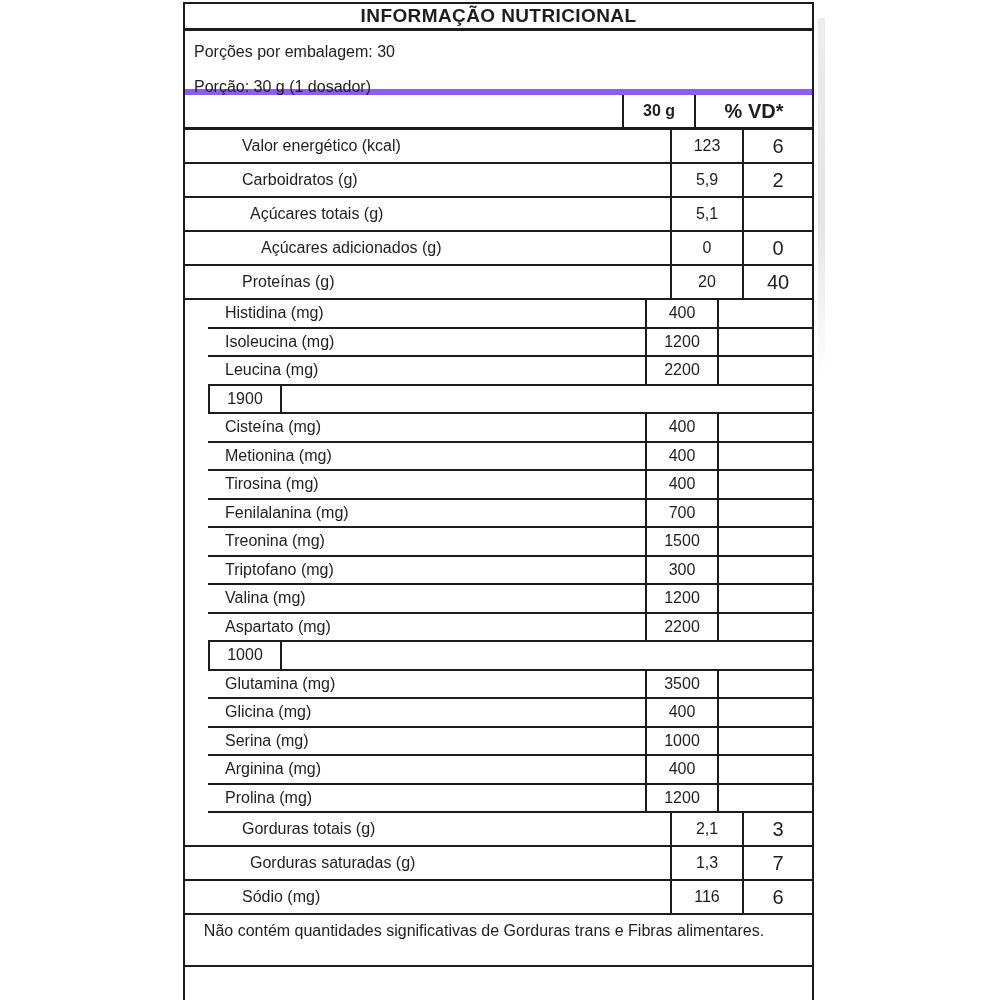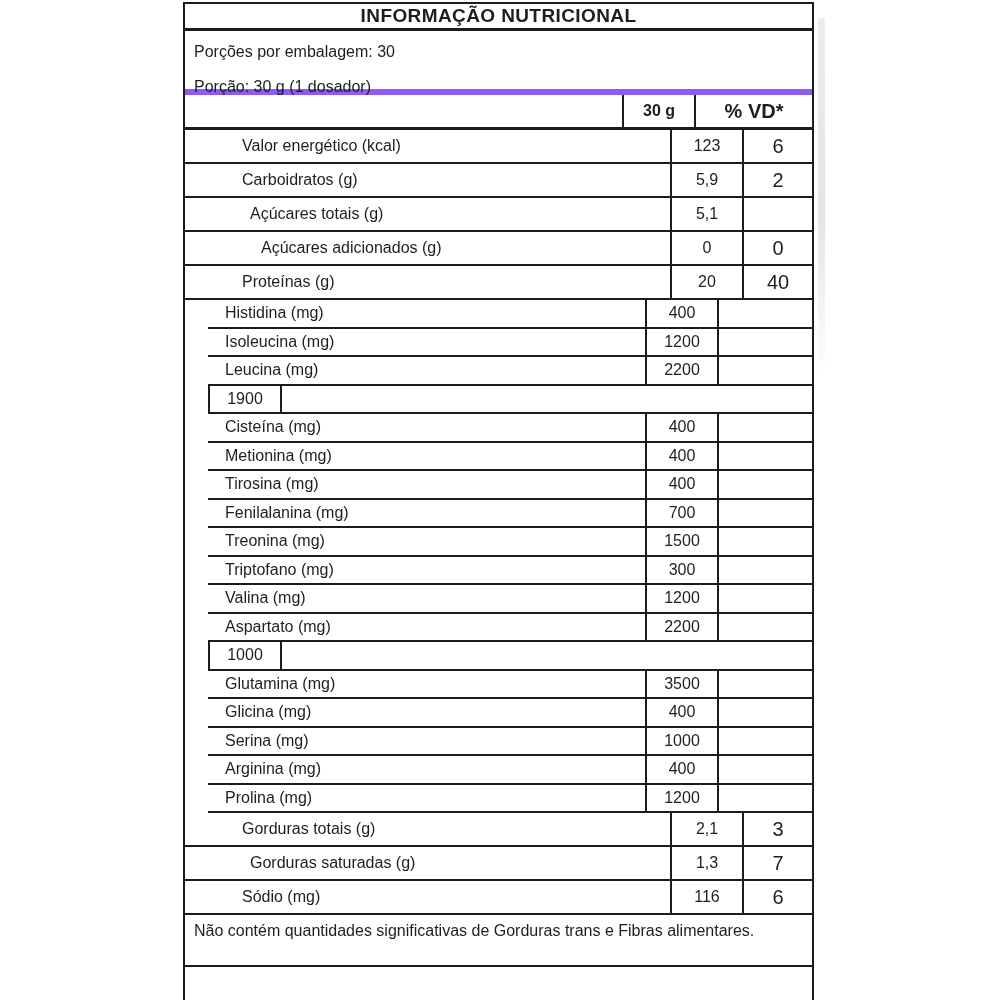--- a/index.html
+++ b/index.html
@@ -71,21 +71,21 @@
 
   .ind1 .cell-label { padding-left: 17px; }
   .ind2 .cell-label { padding-left: 28px; }
 
   .note-row {
     height: 52px;
     border-bottom: 2px solid #1c1c1c;
     padding: 5px 8px 0 9px;
     font-size: 16px;
   }
-  .note-row p { line-height: 21px; max-width: 580px; }
+  .note-row p { line-height: 21px; max-width: 580px; text-align: center; }
 
   .footnote-row {
     padding: 7px 8px 0 9px;
     font-size: 12.5px;
   }
 </style>
 </head>
 <body>
 
 <div class="page">

